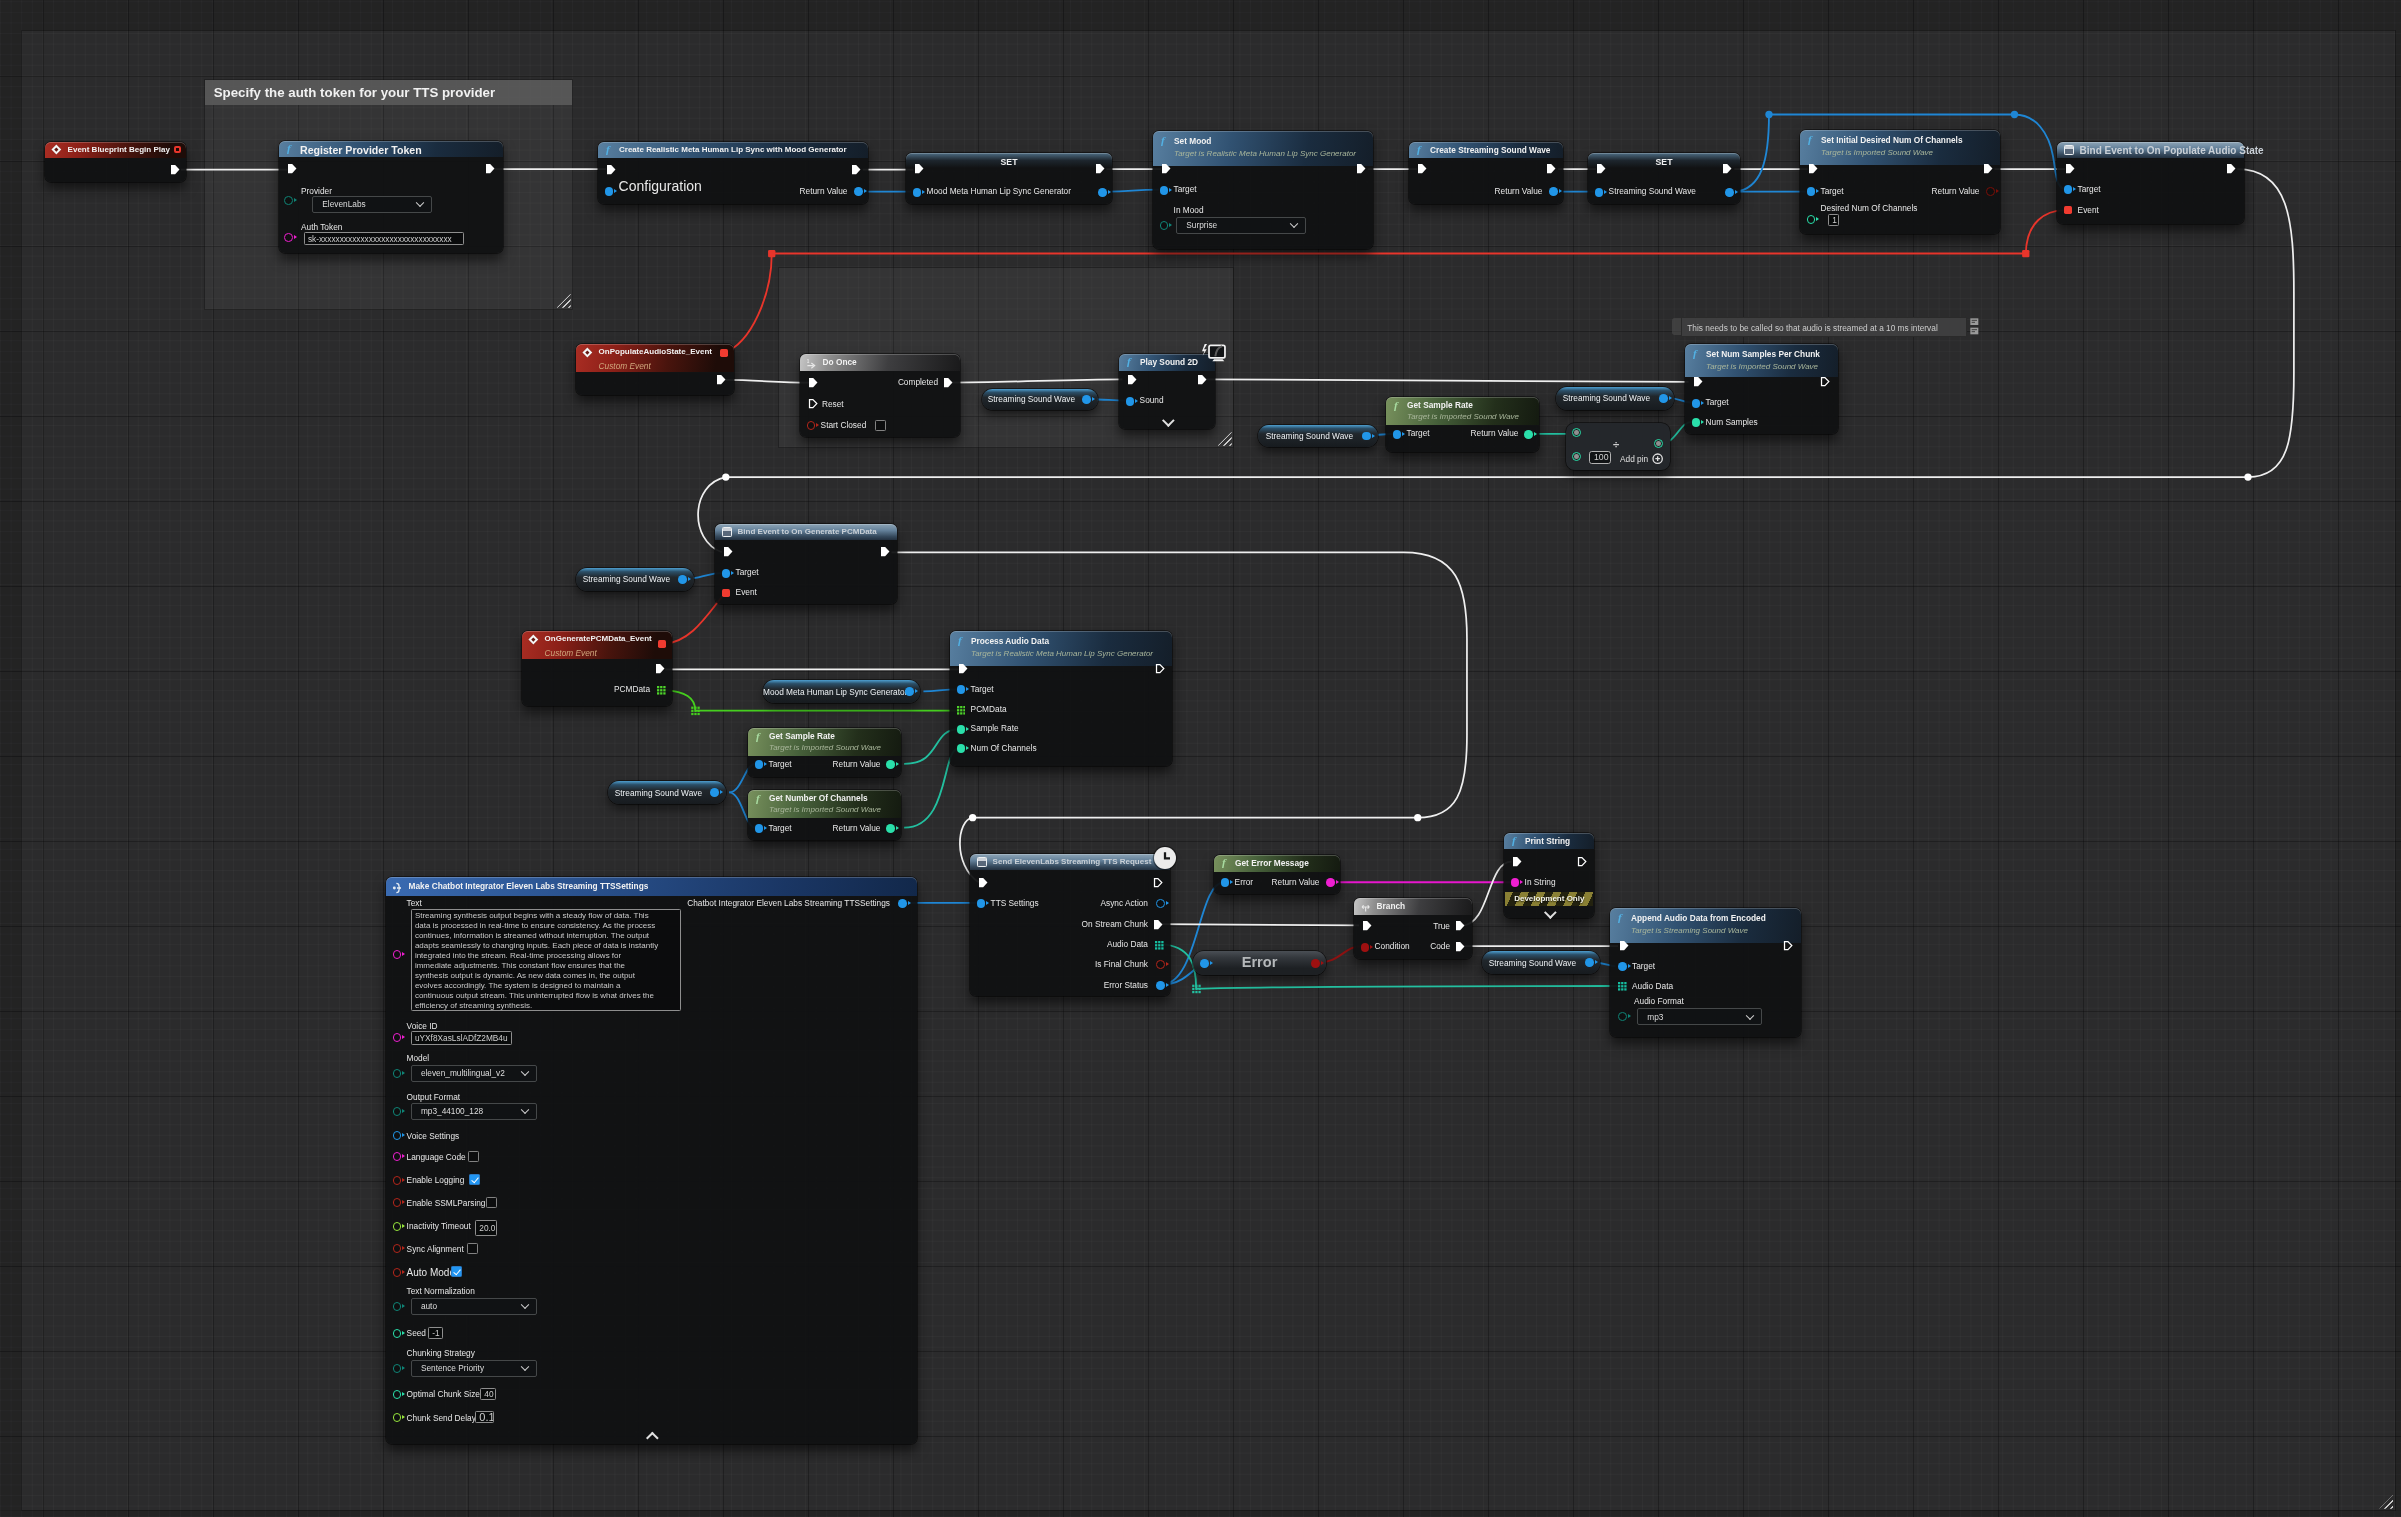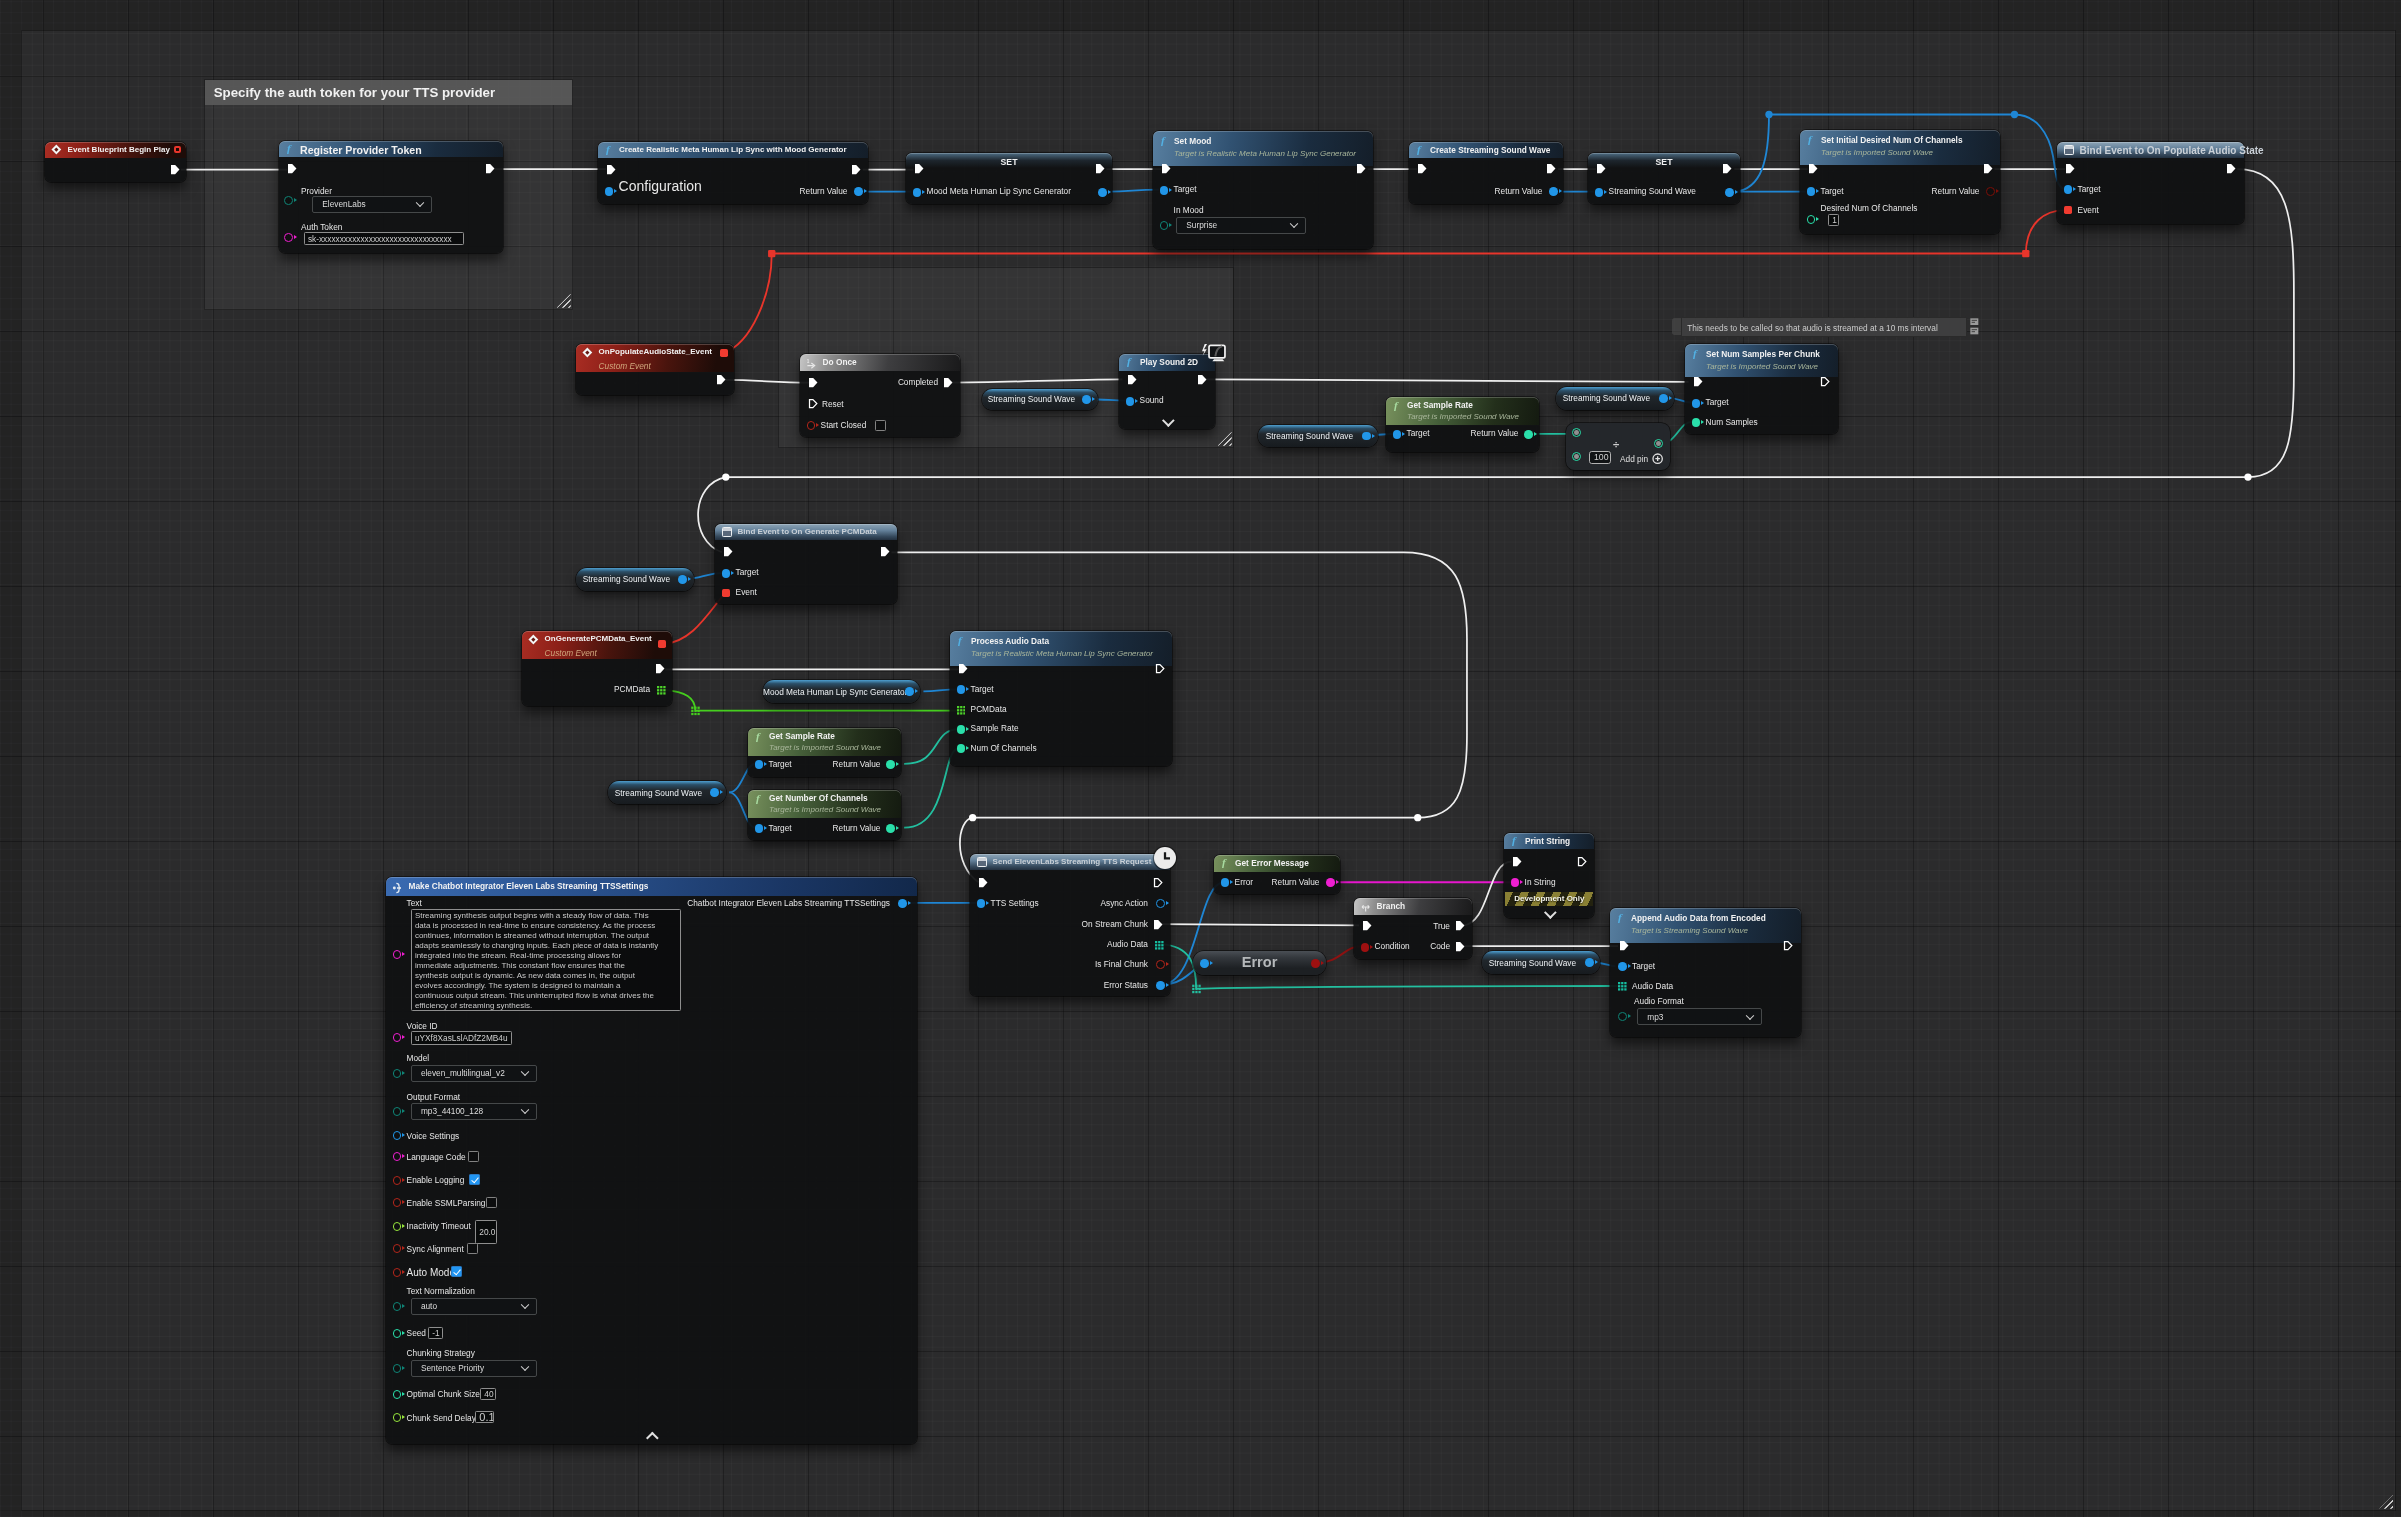--- a/index.html
+++ b/index.html
@@ -691,21 +691,21 @@
         <span class="c"></span>
         <span class="t"></span>
       </span>
       <span class="lb" style="left:20.6px;top:321px;font-size:8.3px;color:#e8e8e8">Enable SSMLParsing</span>
       <span class="cb" style="left:100px;top:320px"></span>
       <span class="pn ring" style="left:6.7px;top:345px;color:#97e63d">
         <span class="c"></span>
         <span class="t"></span>
       </span>
       <span class="lb" style="left:20.6px;top:344px;font-size:8.3px;color:#e8e8e8">Inactivity Timeout</span>
-      <span class="fld" style="left:89px;top:343px;width:22px;height:24px;font-size:8.3px">
+      <span class="fld" style="left:89px;top:343px;width:22px;height:16px;font-size:8.3px">
         <span>20.0</span>
       </span>
       <span class="pn ring" style="left:6.7px;top:367px;color:#b3261b">
         <span class="c"></span>
         <span class="t"></span>
       </span>
       <span class="lb" style="left:20.6px;top:367px;font-size:8.3px;color:#e8e8e8">Sync Alignment</span>
       <span class="cb" style="left:81px;top:366px"></span>
       <span class="pn ring" style="left:6.7px;top:391px;color:#b3261b">
         <span class="c"></span>

